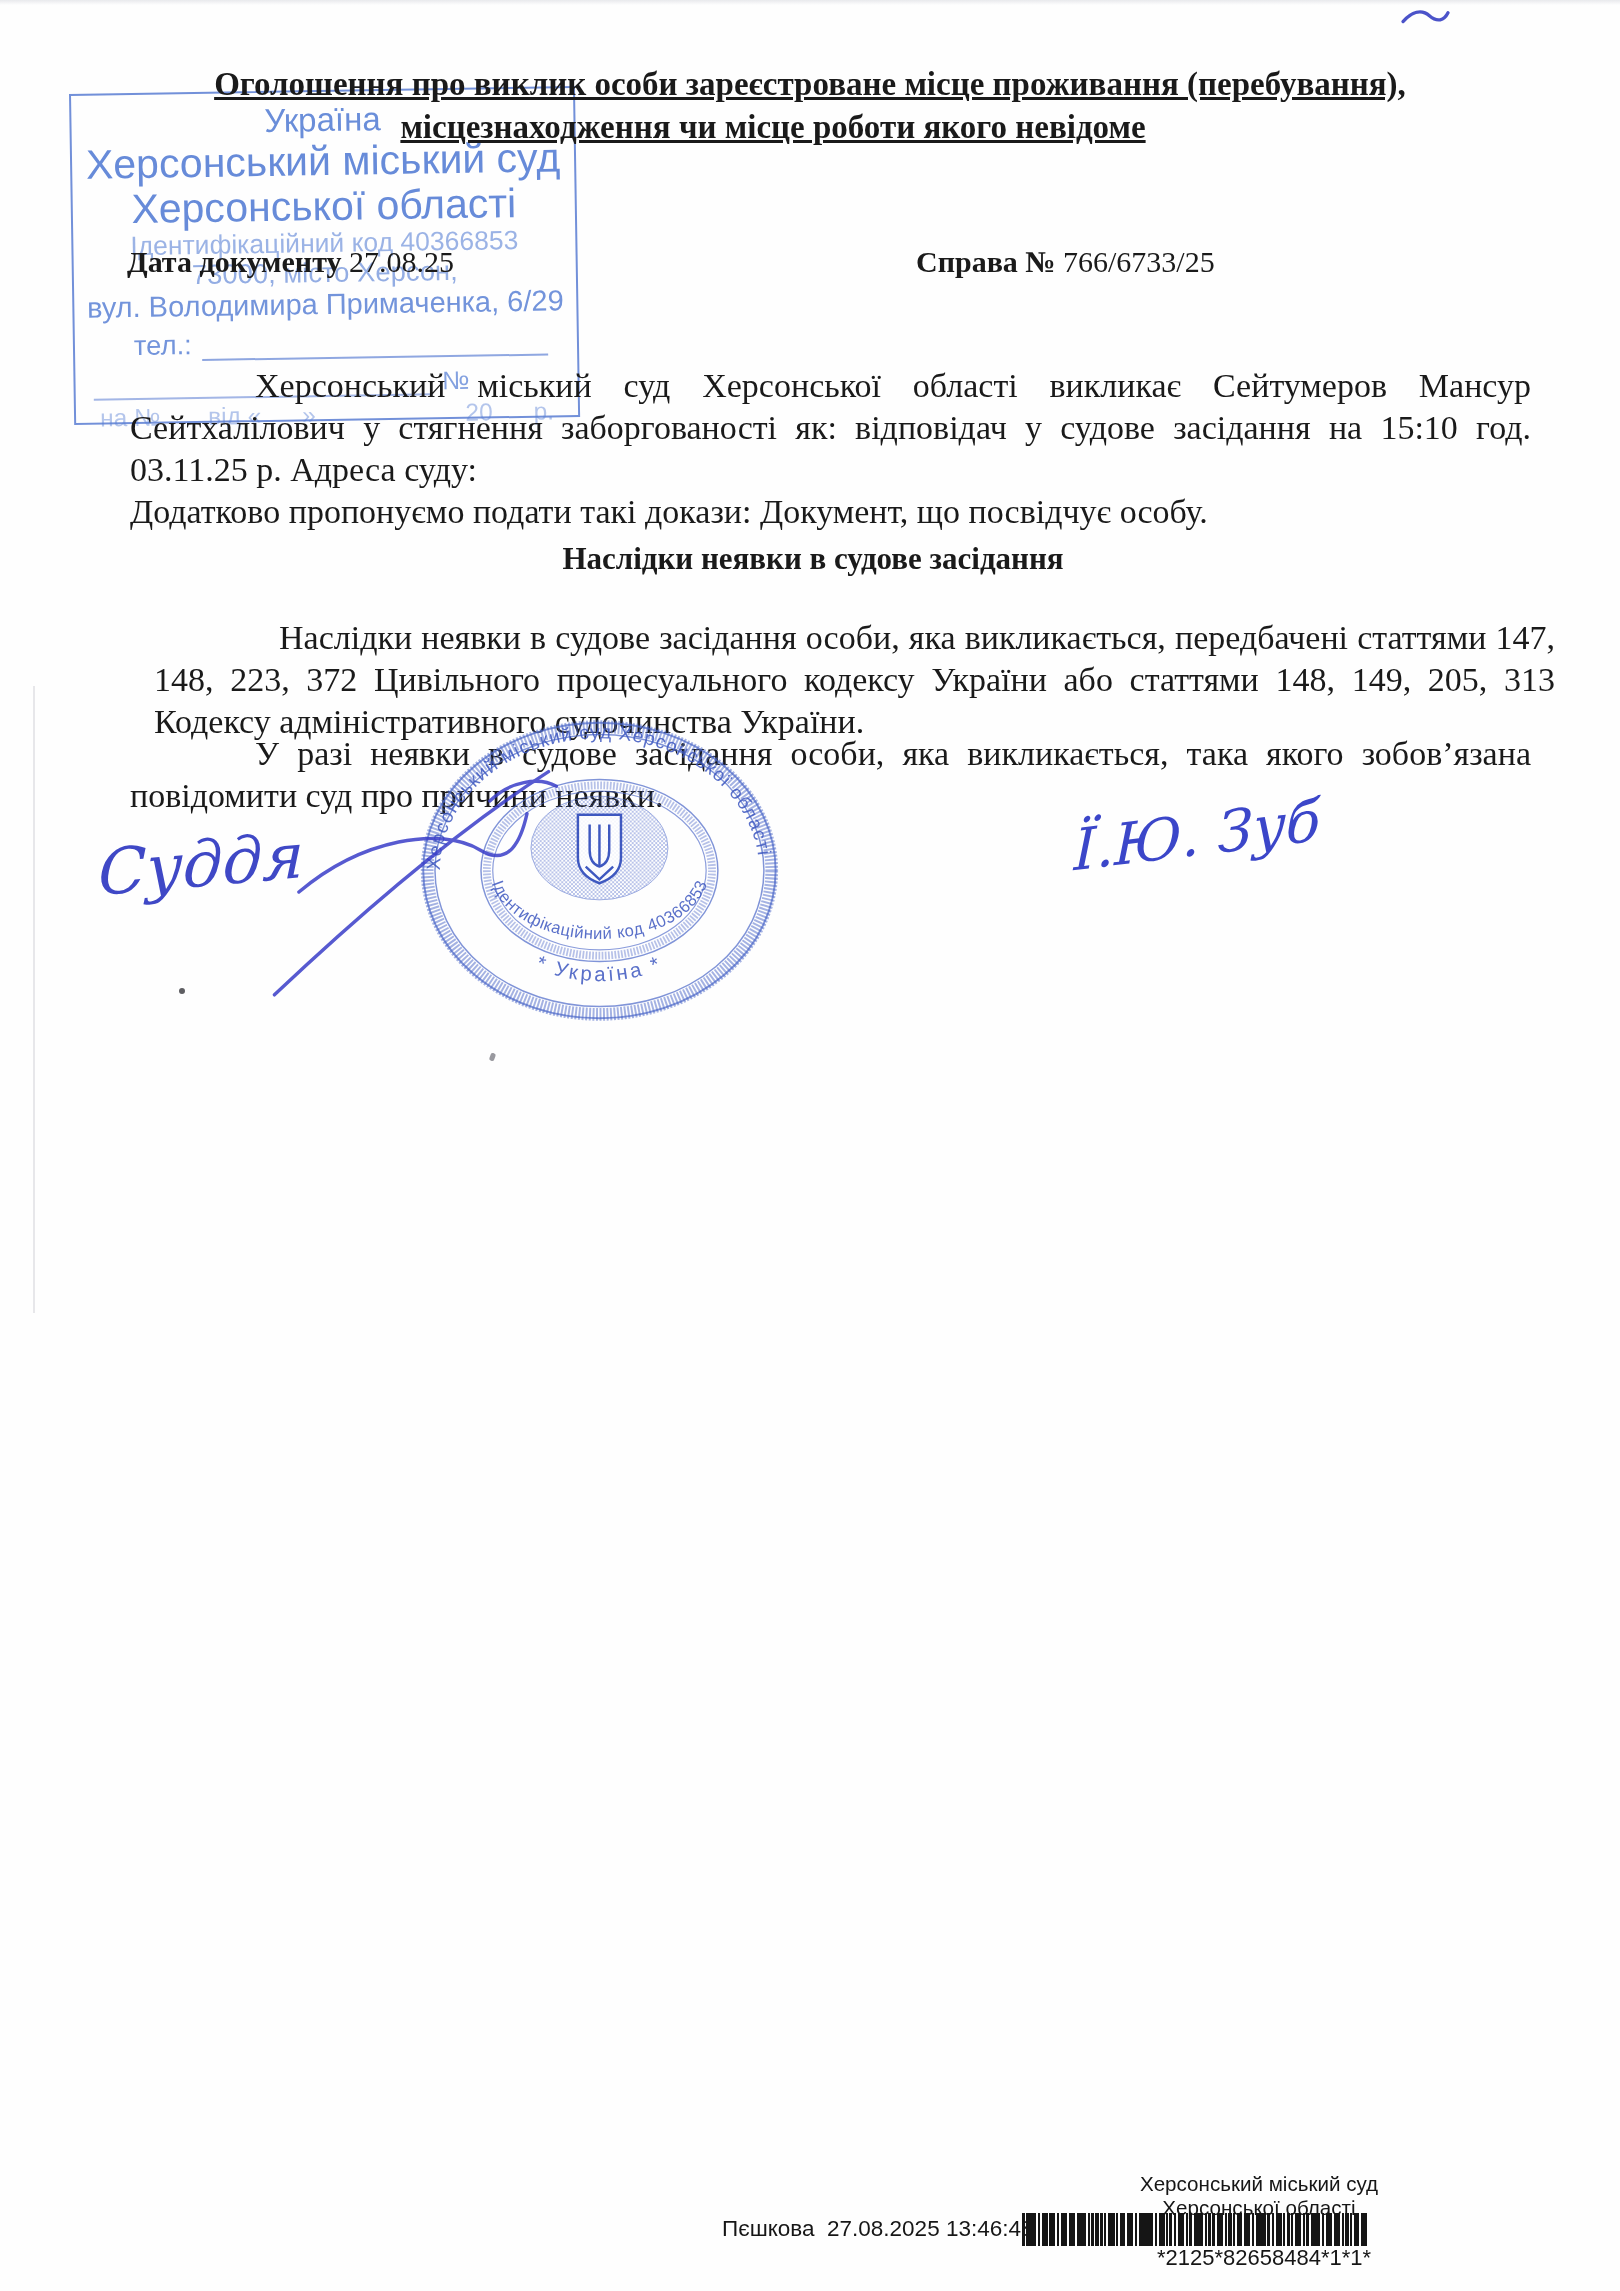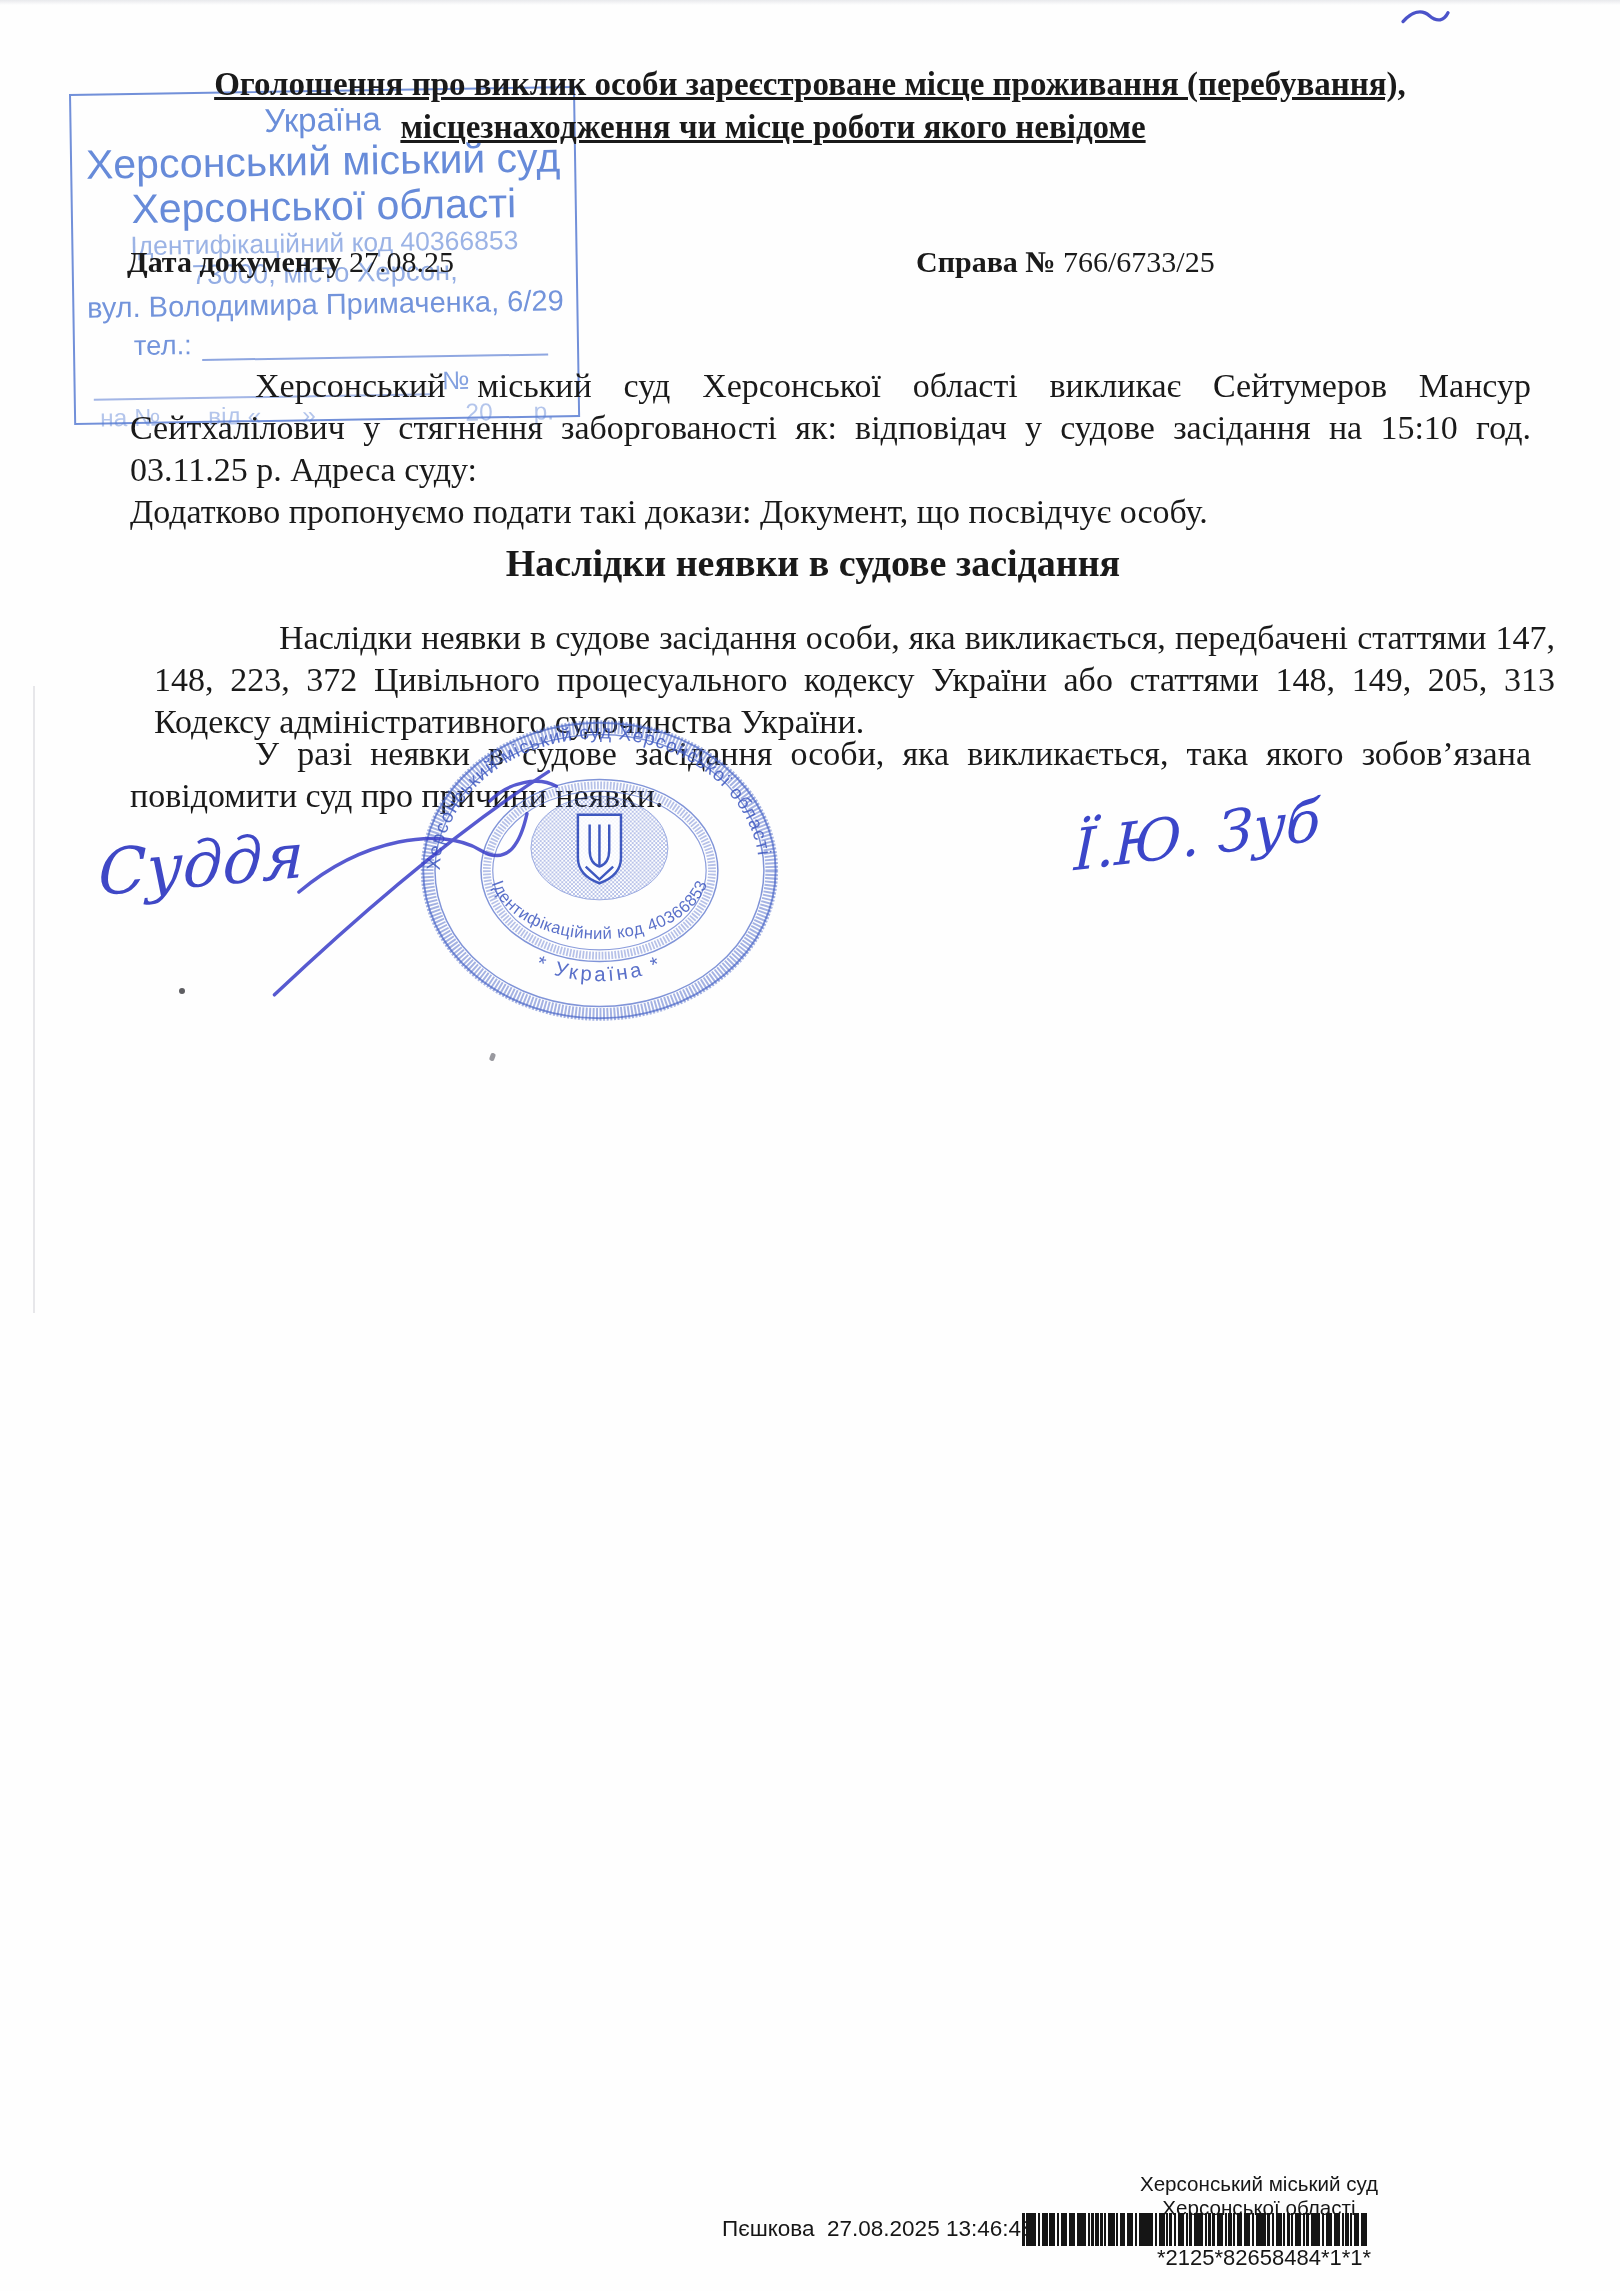--- a/index.html
+++ b/index.html
@@ -54,21 +54,21 @@
   .meta-date { position:absolute; left:127px; top:0; }
   .meta-case { position:absolute; left:916px; top:0; }
   .meta-label { font-weight:bold; }
 
   
   .doc-text { position:absolute; left:130px; width:1401px; font-size:34px;
     line-height:42px; z-index:2; }
   .p-block1 { top:365px; text-align:justify; }
   .indent { text-indent:125px; }
   .section-heading { position:absolute; left:0; right:0; top:541px;
-    text-align:center; font-weight:bold; font-size:38px; z-index:2;padding-left:6px; }
+    text-align:center; font-weight:bold; font-size:31px; z-index:2;padding-left:6px; }
   .p-block3 { top:617px; text-align:justify;margin-left:24px; }
   .p-block4 { top:733px; text-align:justify; }
 
   
   .judge-script { position:absolute; left:98px; top:828px; z-index:4;
     font-family:"DejaVu Serif", serif; font-style:italic; font-size:63px;
     color:#2b35c0; transform:rotate(-5deg) skewX(-6deg); opacity:.9; }
   .sign-script { position:absolute; left:1073px; top:802px; z-index:4;
     font-family:"DejaVu Serif", serif; font-style:italic; font-size:57px;
     color:#2733c4; transform:rotate(-7deg) skewX(-8deg); opacity:.9; }

